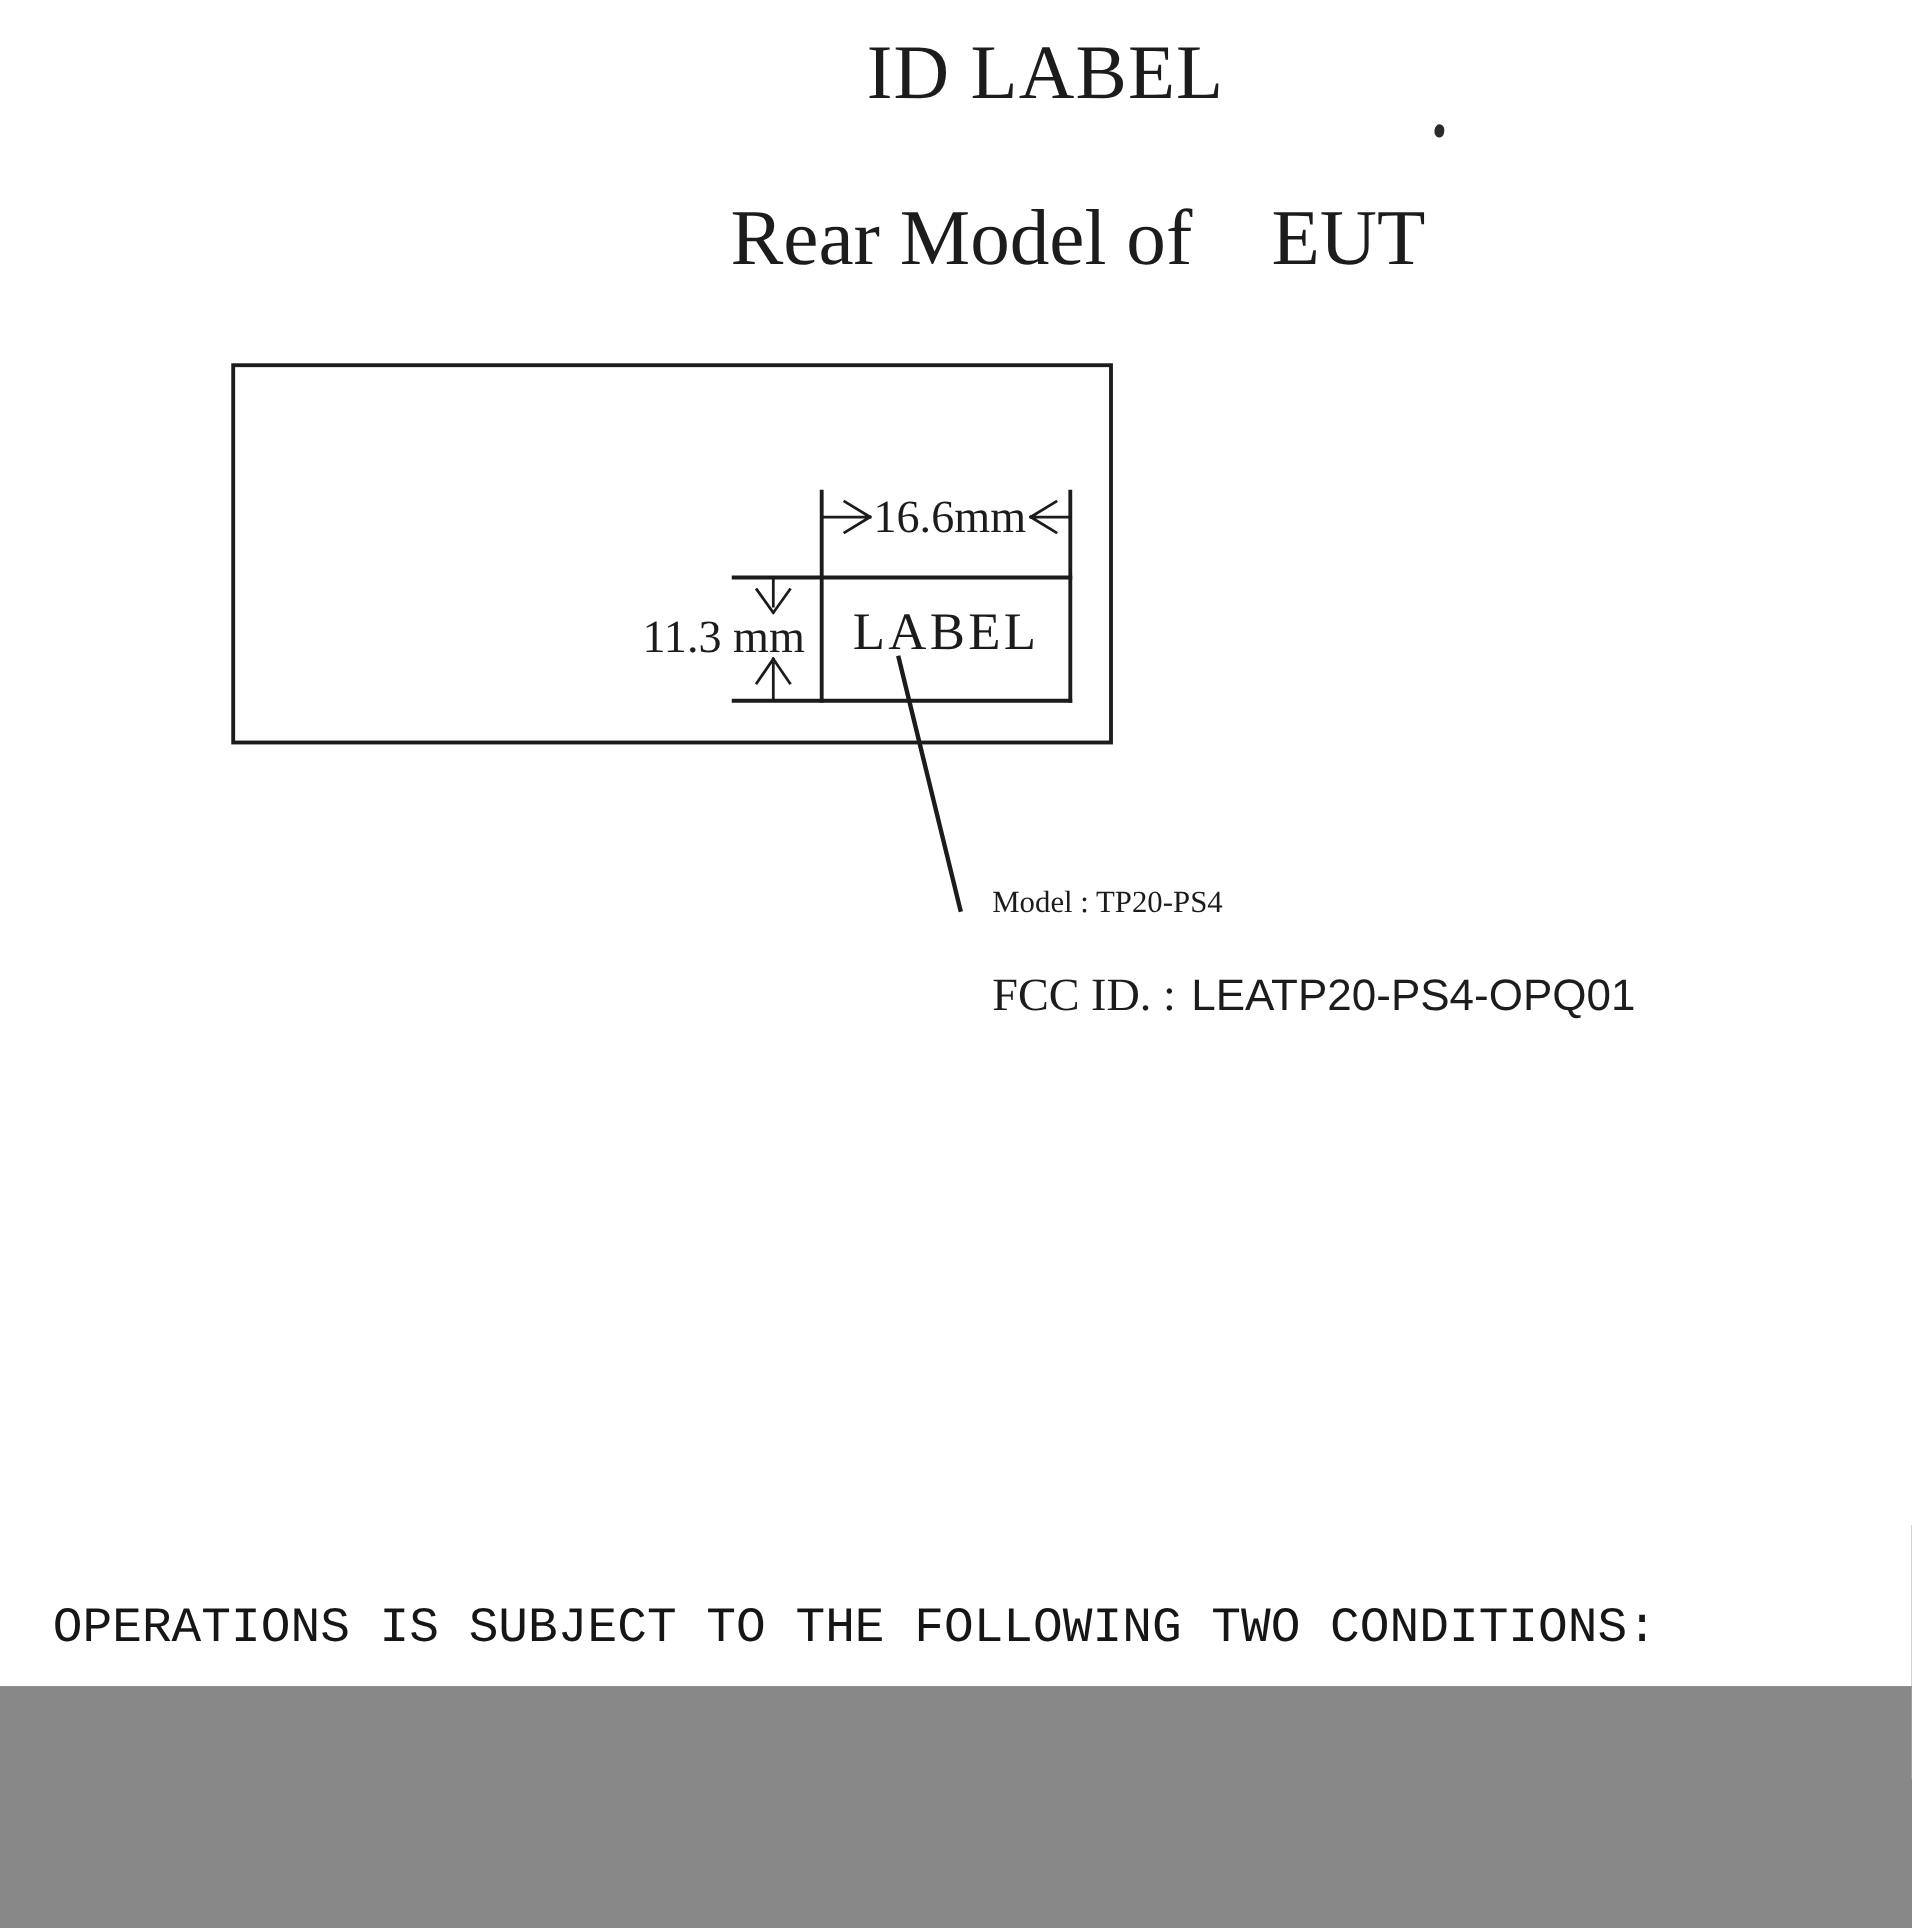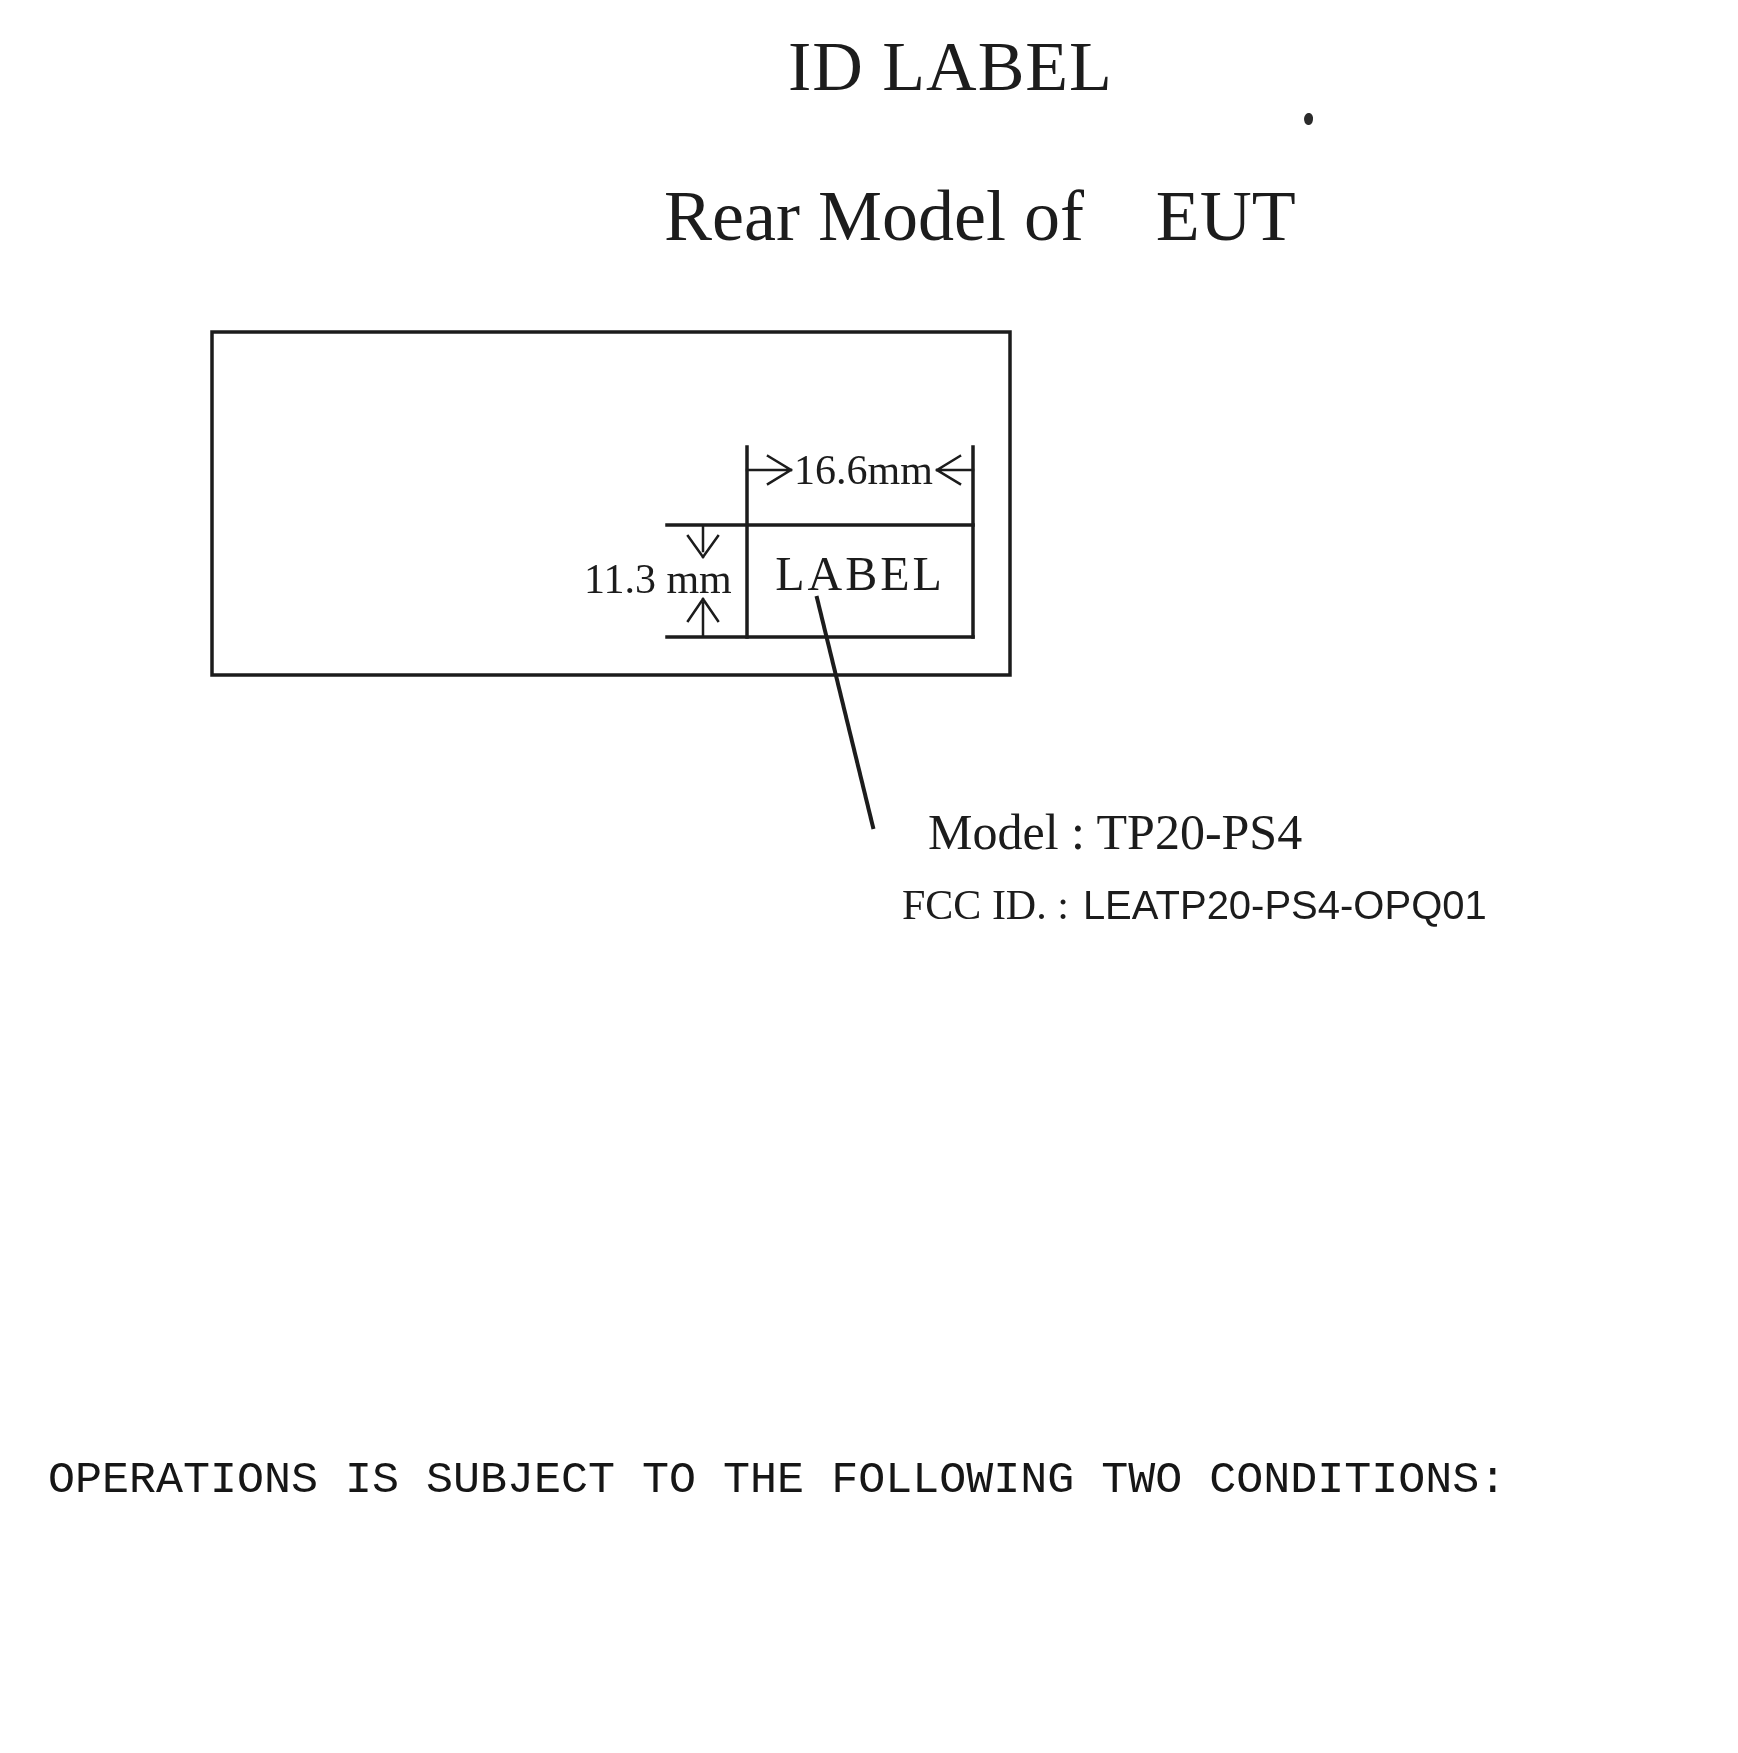--- a/index.html
+++ b/index.html
@@ -1,18 +1,18 @@
 <!DOCTYPE html>
 <html><head>
 <meta charset="utf-8">
 <style>
   html,body{margin:0;padding:0;background:#888;}
   .page{
     position:relative;
-    width:1738px;height:1753px;
+    width:1738px;height:1533px;
     background:#ffffff;
     overflow:hidden;
     font-family:"Liberation Serif", serif;
     color:#1c1c1c;
   }
   .abs{position:absolute;}
   .doc-title{
     left:788px;top:32px;
     font-size:70px;line-height:1;
     letter-spacing:1px;
@@ -25,22 +25,22 @@
   }
   .diagram-svg{left:180px;top:300px;}
   .diagram-svg line,.diagram-svg path,.diagram-svg rect{
     stroke:#1c1c1c;fill:none;stroke-linecap:square;
   }
   .diagram-svg text{
     fill:#1c1c1c;stroke:none;
     font-family:"Liberation Serif", serif;
   }
   .model-line{
-    left:928px;top:807px;
-    font-size:50px;line-height:1;
+    left:902px;top:807px;
+    font-size:28px;line-height:1;
     white-space:pre;
   }
   .fcc-line{
     left:902px;top:884px;
     font-size:42px;line-height:1;
     white-space:pre;
   }
   .fcc-value{
     font-family:"Liberation Sans", sans-serif;
     font-size:40px;

